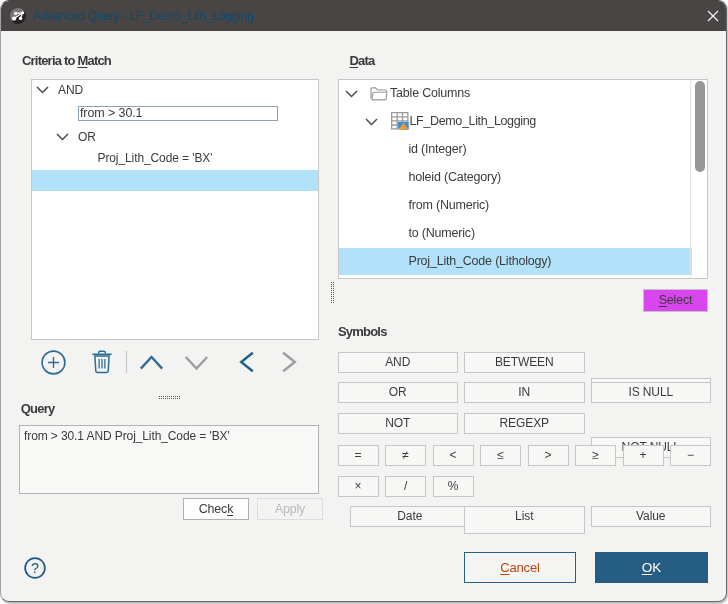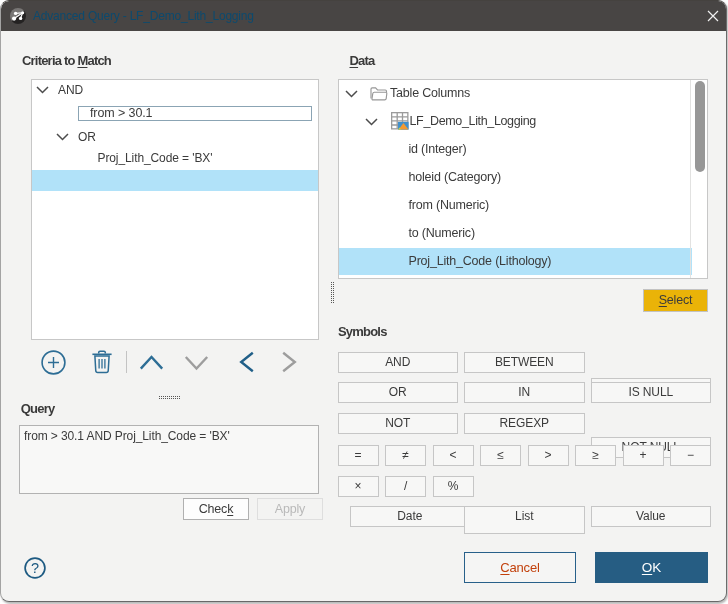--- a/index.html
+++ b/index.html
@@ -41,21 +41,21 @@
   <div class="lbl" style="left:21px;top:52.2px;">Criteria to <u>M</u>atch</div>
   <div class="lbl" style="left:336.5px;top:52.2px;padding-left:12px;"><u>D</u>ata</div>
   <div class="lbl" style="left:337px;top:323.3px;">Symbols</div>
   <div class="lbl" style="left:19.8px;top:399.6px;">Query</div>
 
   <div class="panel" style="left:30px;top:78px;width:288px;height:261px;"></div>
   <svg class="ico" style="left:35px;top:85px" width="13" height="8" viewBox="0 0 13 8">
         <path d="M1,1 L6.5,6.5 L12,1" stroke="#4c4c4c" stroke-width="1.5" fill="none"></path>
       </svg>
   <div class="t" style="left:57px;top:82px;">AND</div>
-  <div style="position:absolute;left:77px;top:105px;width:234px;height:15px;background:#fff;border:1px solid #8ba4b4;box-sizing:border-box;font-size:12.5px;letter-spacing:-0.1px;color:#3b3b3b;line-height:13px;padding-left:11px;">from &gt; 30.1</div>
+  <div style="position:absolute;left:77px;top:105px;width:200px;height:15px;background:#fff;border:1px solid #8ba4b4;box-sizing:border-box;font-size:12.5px;letter-spacing:-0.1px;color:#3b3b3b;line-height:13px;padding-left:1px;">from &gt; 30.1</div>
   <svg class="ico" style="left:55px;top:132px" width="13" height="8" viewBox="0 0 13 8">
         <path d="M1,1 L6.5,6.5 L12,1" stroke="#4c4c4c" stroke-width="1.5" fill="none"></path>
       </svg>
   <div class="t" style="left:77px;top:129px;">OR</div>
   <div class="t" style="left:96.5px;top:150px;">Proj_Lith_Code = 'BX'</div>
   <div style="position:absolute;left:31px;top:169px;width:286px;height:21px;background:#b1e2f9;"></div>
 
   <svg class="ico" style="left:40px;top:349px" width="25" height="25" viewBox="0 0 25 25">
     <circle cx="12.5" cy="12.5" r="11.4" fill="none" stroke="#2d6d95" stroke-width="1.6"></circle>
     <path d="M12.5,7 V18 M7,12.5 H18" stroke="#2d6d95" stroke-width="1.4" fill="none"></path>
@@ -123,21 +123,21 @@
   </svg>
   <div class="t" style="left:408.5px;top:113px;font-size:12.5px;letter-spacing:-0.35px;">LF_Demo_Lith_Logging</div>
   <div class="t" style="left:407.5px;top:141px;font-size:12.5px;letter-spacing:-0.2px;">id (Integer)</div>
   <div class="t" style="left:407.5px;top:169px;font-size:12.5px;letter-spacing:-0.2px;">holeid (Category)</div>
   <div class="t" style="left:407.5px;top:197px;font-size:12.5px;letter-spacing:-0.2px;">from (Numeric)</div>
   <div class="t" style="left:407.5px;top:225px;font-size:12.5px;letter-spacing:-0.2px;">to (Numeric)</div>
   <div class="t" style="left:407.5px;top:253px;font-size:12.5px;letter-spacing:-0.2px;">Proj_Lith_Code (Lithology)</div>
 
   <div style="position:absolute;left:329.8px;top:281px;width:1.2px;height:21px;background:repeating-linear-gradient(0deg,#565656 0,#565656 1px,transparent 1px,transparent 2px);"></div>
       <div style="position:absolute;left:332.2px;top:281px;width:1.2px;height:21px;background:repeating-linear-gradient(0deg,#565656 0,#565656 1px,transparent 1px,transparent 2px);"></div>
-  <div class="btn" style="left:642px;top:288px;width:65px;height:23px;line-height:21px;background:#eab308;border-color:#c2c2c2;font-size:12.5px;letter-spacing:-0.2px;"><u>S</u>elect</div>
+  <div class="btn" style="left:642px;top:288px;width:65px;height:23px;line-height:21px;background:#d946ef;border-color:#c2c2c2;font-size:12.5px;letter-spacing:-0.2px;"><u>S</u>elect</div>
 
   <div class="btn" style="left:336.5px;top:351px;width:120.5px;height:21px;line-height:19px;">AND</div>
   <div class="btn" style="left:463px;top:351px;width:120.5px;height:21px;line-height:19px;">BETWEEN</div>
   <div class="btn" style="left:589.5px;top:351px;width:120.5px;height:21px;line-height:19px;margin-top:26px;">LIKE</div>
   <div class="btn" style="left:336.5px;top:381px;width:120.5px;height:21px;line-height:19px;">OR</div>
   <div class="btn" style="left:463px;top:381px;width:120.5px;height:21px;line-height:19px;">IN</div>
   <div class="btn" style="left:589.5px;top:381px;width:120.5px;height:21px;line-height:19px;">IS NULL</div>
   <div class="btn" style="left:336.5px;top:412px;width:120.5px;height:21px;line-height:19px;">NOT</div>
   <div class="btn" style="left:463px;top:412px;width:120.5px;height:21px;line-height:19px;">REGEXP</div>
   <div class="btn" style="left:589.5px;top:412px;width:120.5px;height:21px;line-height:19px;margin-top:24px;">NOT NULL</div>

